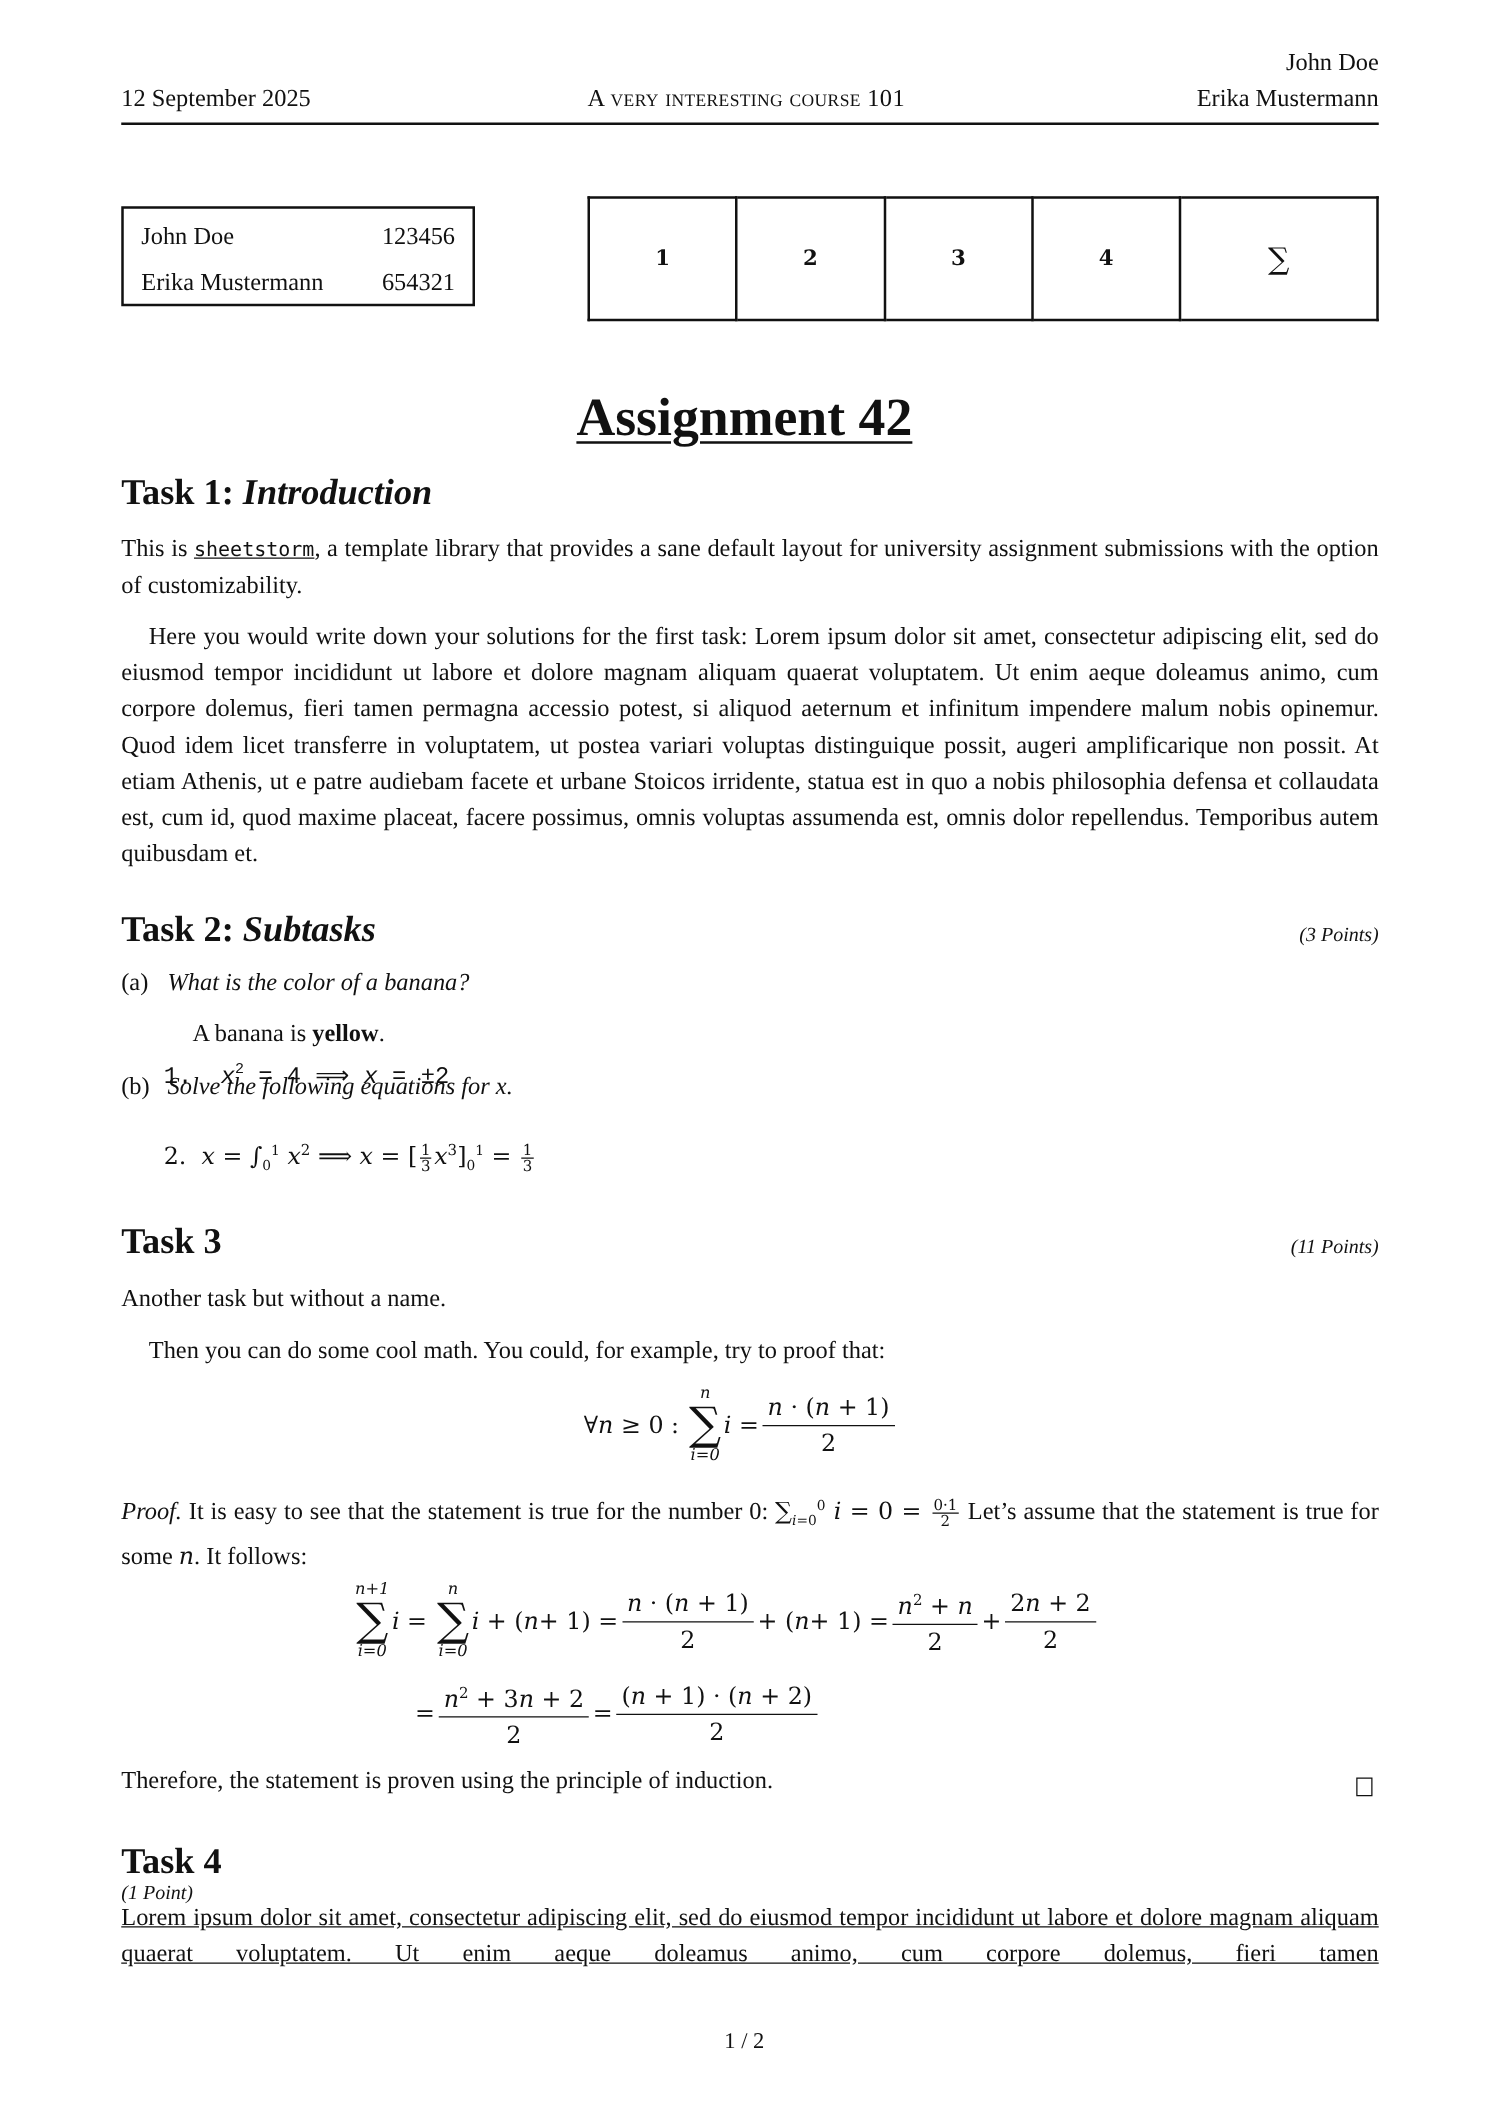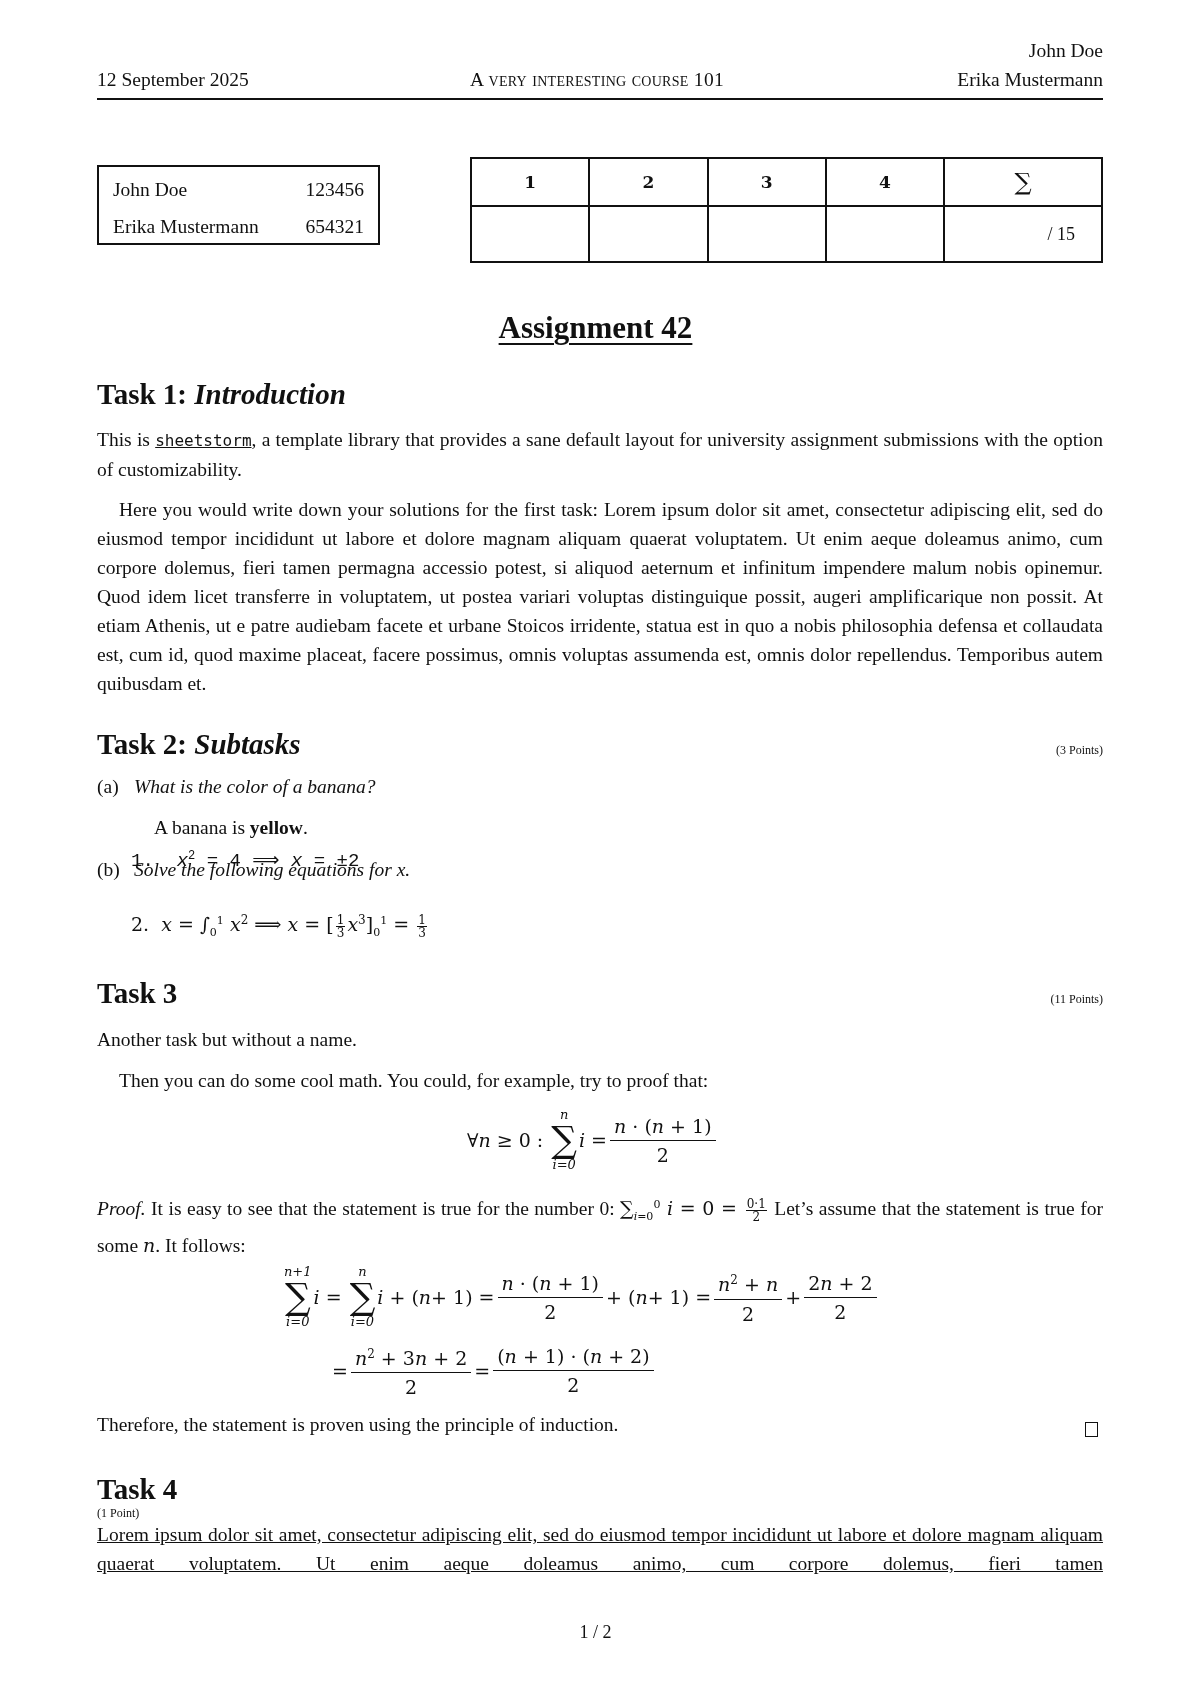--- a/index.html
+++ b/index.html
@@ -21,25 +21,25 @@
     position: absolute; left: 470px; top: 157px; width: 633px; height: 100px;
     border-collapse: collapse;
   }
   table.points td { border: 2px solid #111; text-align: center; font-family: "DejaVu Serif", serif; font-size: 17px; }
   table.points tr.h td { height: 44px; font-weight: bold; }
   table.points tr.v td { height: 52px; }
   table.points td.sum { width: 154px; }
   table.points td.total { text-align: right; padding-right: 26px; font-weight: normal; font-family: "Liberation Serif", serif; font-size: 18px; }
   .title {
     position: absolute; left: 0; width: 1191px; top: 310px; text-align: center;
-    font-size: 31px; font-weight: bold; text-decoration: underline; text-underline-offset: 5px; text-decoration-thickness: 2px;
+    font-size: 43px; font-weight: bold; text-decoration: underline; text-underline-offset: 5px; text-decoration-thickness: 2px;
   }
   .task-h { position: absolute; left: 97px; width: 1006px; display: flex; justify-content: space-between; align-items: baseline; }
   .task-h .t { font-size: 29px; font-weight: bold; }
-  .task-h .pts { font-size: 12px; }
+  .task-h .pts { font-size: 16px; font-style: italic; }
   .p { position: absolute; left: 97px; width: 1006px; line-height: 29px; text-align: justify; }
   .indent { text-indent: 22px; }
   code.mono { font-family: "DejaVu Sans Mono", monospace; font-size: 16px; text-decoration: underline; }
   .math { font-family: "DejaVu Serif", serif; font-size: 19px; }
   .mi { font-style: italic; }
   .frac { display: inline-block; vertical-align: middle; text-align: center; margin: 0 3px; }
   .frac .num { display: block; border-bottom: 1.3px solid #111; padding: 0 4px; line-height: 28px; }
   .frac .den { display: block; line-height: 28px; }
   .sfrac { display: inline-block; vertical-align: middle; text-align: center; font-size: 12px; margin: 0 2px; }
   .sfrac .num { display: block; border-bottom: 1px solid #111; line-height: 12px; padding: 0 1px; }
@@ -75,27 +75,20 @@
 
 <table class="points">
   <tbody>
       <tr class="h">
     <td>1</td>
     <td>2</td>
     <td>3</td>
     <td>4</td>
     <td class="sum" style="font-weight:normal; font-size:24px;">∑</td>
   </tr>
-  <tr class="v">
-    <td></td>
-    <td></td>
-    <td></td>
-    <td></td>
-    <td class="total">/ 15</td>
-  </tr>
 </tbody>
   </table>
 
 <div class="title">Assignment 42</div>
 
 <div class="task-h" style="top:378px;">
   <span class="t">
     <span>Task 1:</span>
     <i>Introduction</i>
   </span>

